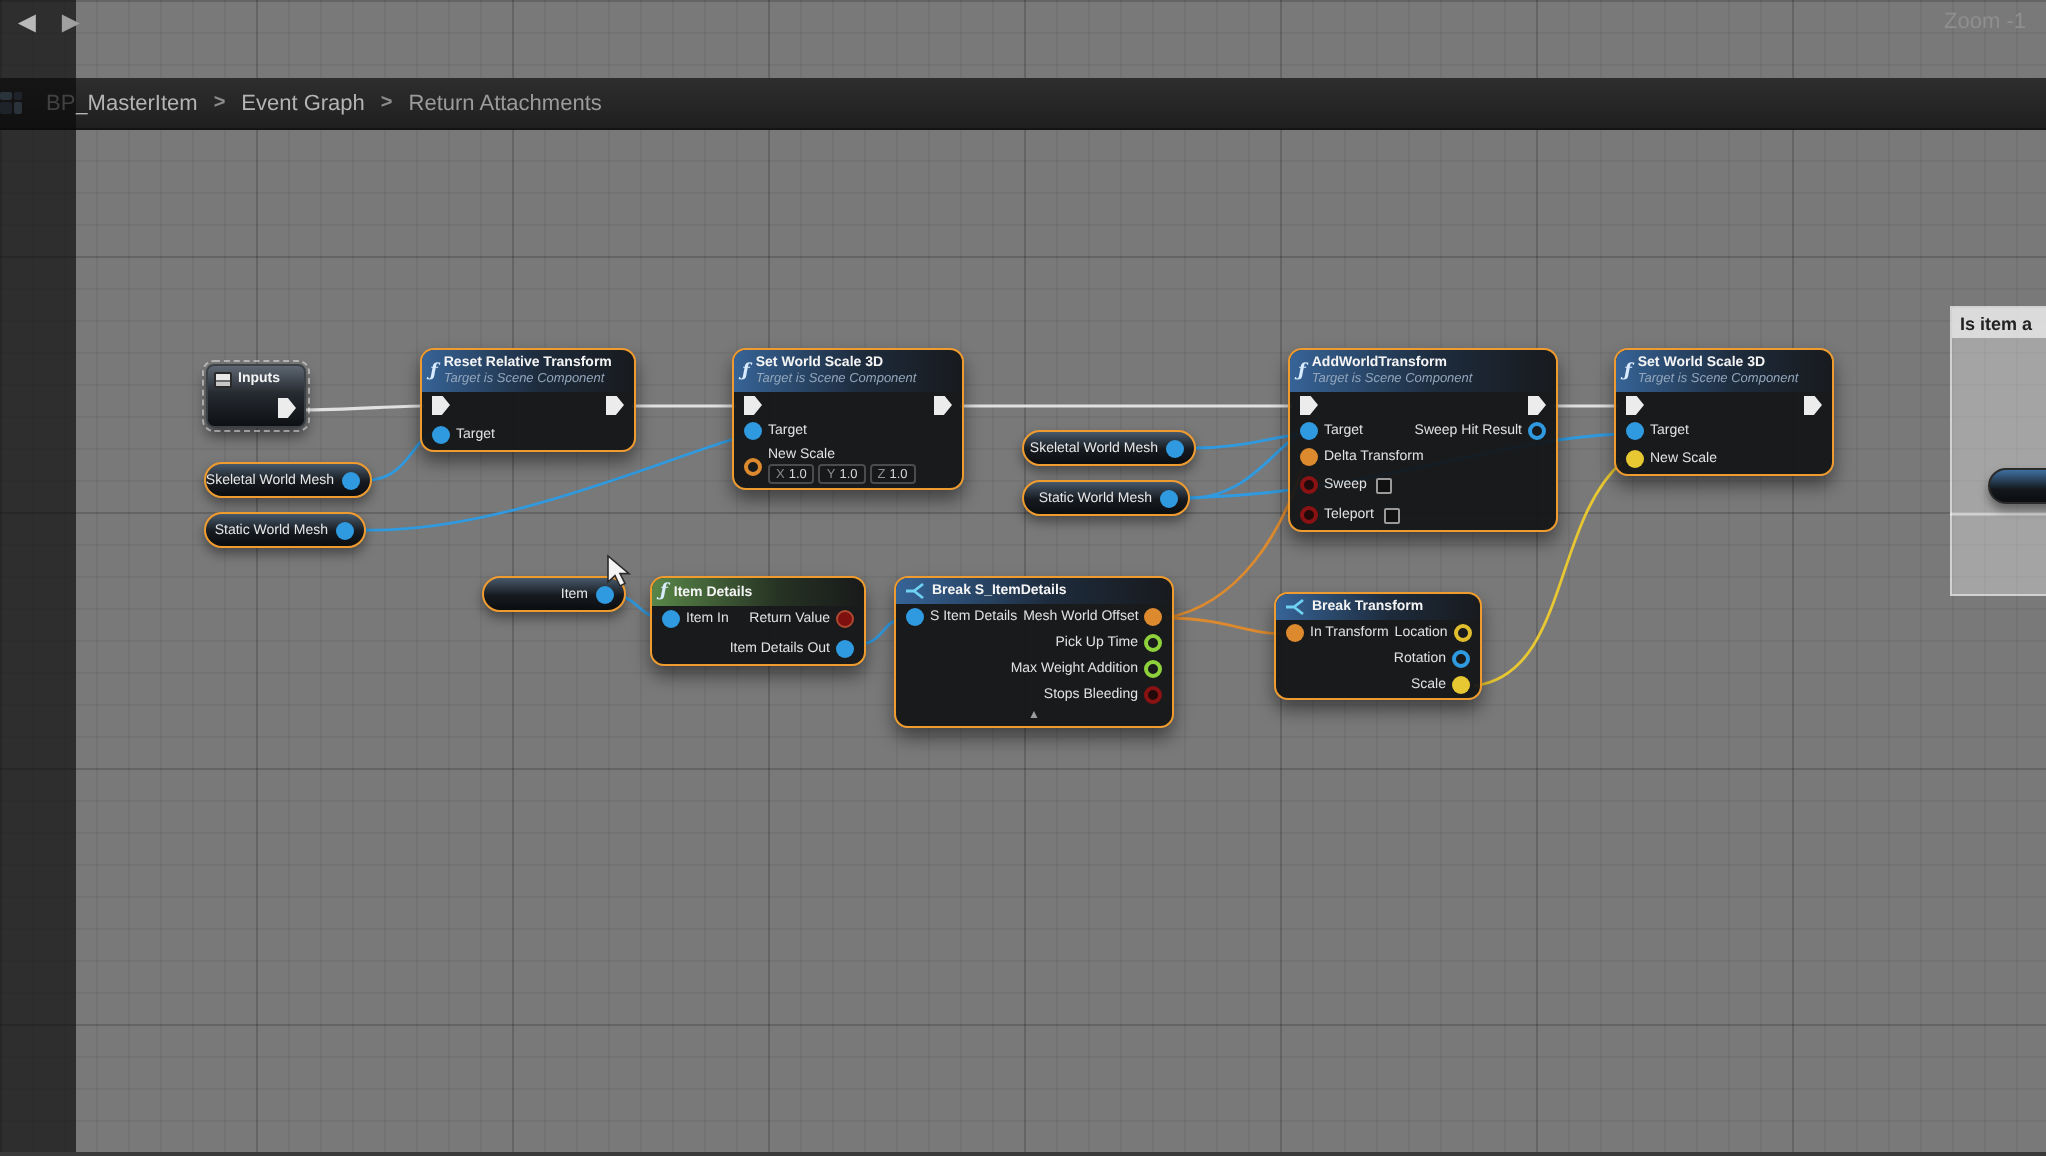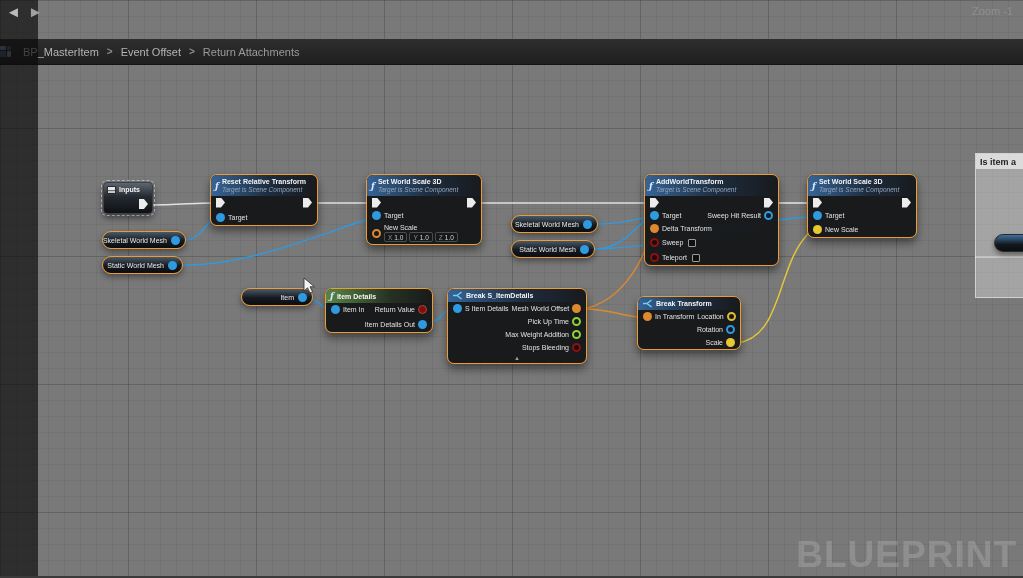--- a/index.html
+++ b/index.html
@@ -95,34 +95,33 @@
       <path d="M430,322 C441,322 442,310 450,310" stroke="#2f9ae0" stroke-width="1.4"></path>
       <path d="M598,224 C620,224 635,219 650,217" stroke="#2f9ae0" stroke-width="1.4"></path>
       <path d="M595,249 C624,249 638,223 650,217" stroke="#2f9ae0" stroke-width="1.4"></path>
       <path d="M595,249 C690,246 748,219 811,217" stroke="#2f9ae0" stroke-width="1.4"></path>
       <path d="M583,309 C612,309 624,317 641,317" stroke="#dd8a2e" stroke-width="1.4"></path>
       <path d="M583,309 C620,302 641,266 652,232" stroke="#dd8a2e" stroke-width="1.4"></path>
       <path d="M737,343 C784,337 776,262 811,231" stroke="#e8c832" stroke-width="1.4"></path>
     </g>
   </svg>
 
-  <div class="watermark">BLUEPRINT</div>
 
   <div class="leftstrip"></div>
   <div class="topbar">
     <div class="crumbs">
       <span class="bpicon">
         <span style="background:#6e87a0"></span>
           <span style="background:#49596a"></span>
         <span style="background:#49596a"></span>
           <span style="background:#6e87a0"></span>
       </span>
       <span>BP_MasterItem</span>
       <span class="crumb-sep">&gt;</span>
-      <span>Event Offset</span>
+      <span>Event Graph</span>
       <span class="crumb-sep">&gt;</span>
       <span style="color:#9b9b9b">Return Attachments</span>
     </div>
   </div>
   <div class="navarrow" style="left:6px">◄</div>
   <div class="navarrow" style="left:28px;color:#a0a0a0">►</div>
   <div class="zoomlabel">Zoom -1</div>
 
   <div class="inputs-node" style="left:103px;top:182px;">
     <div class="inputs-head">

